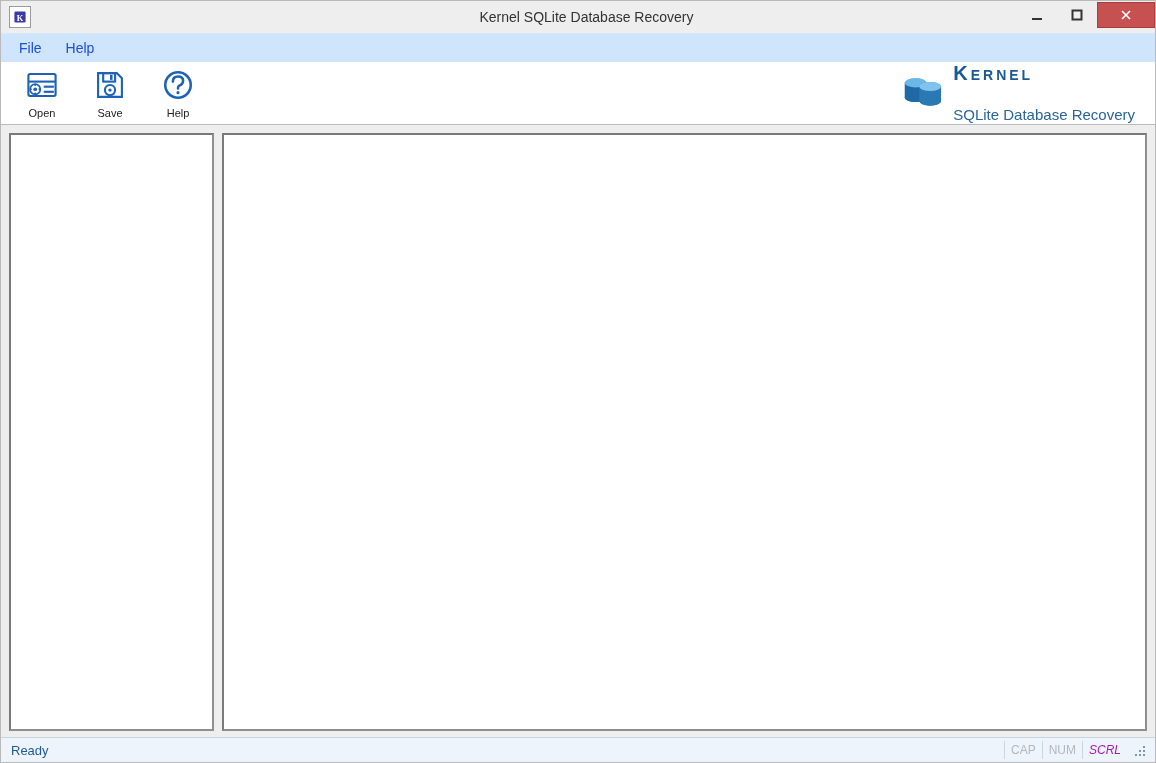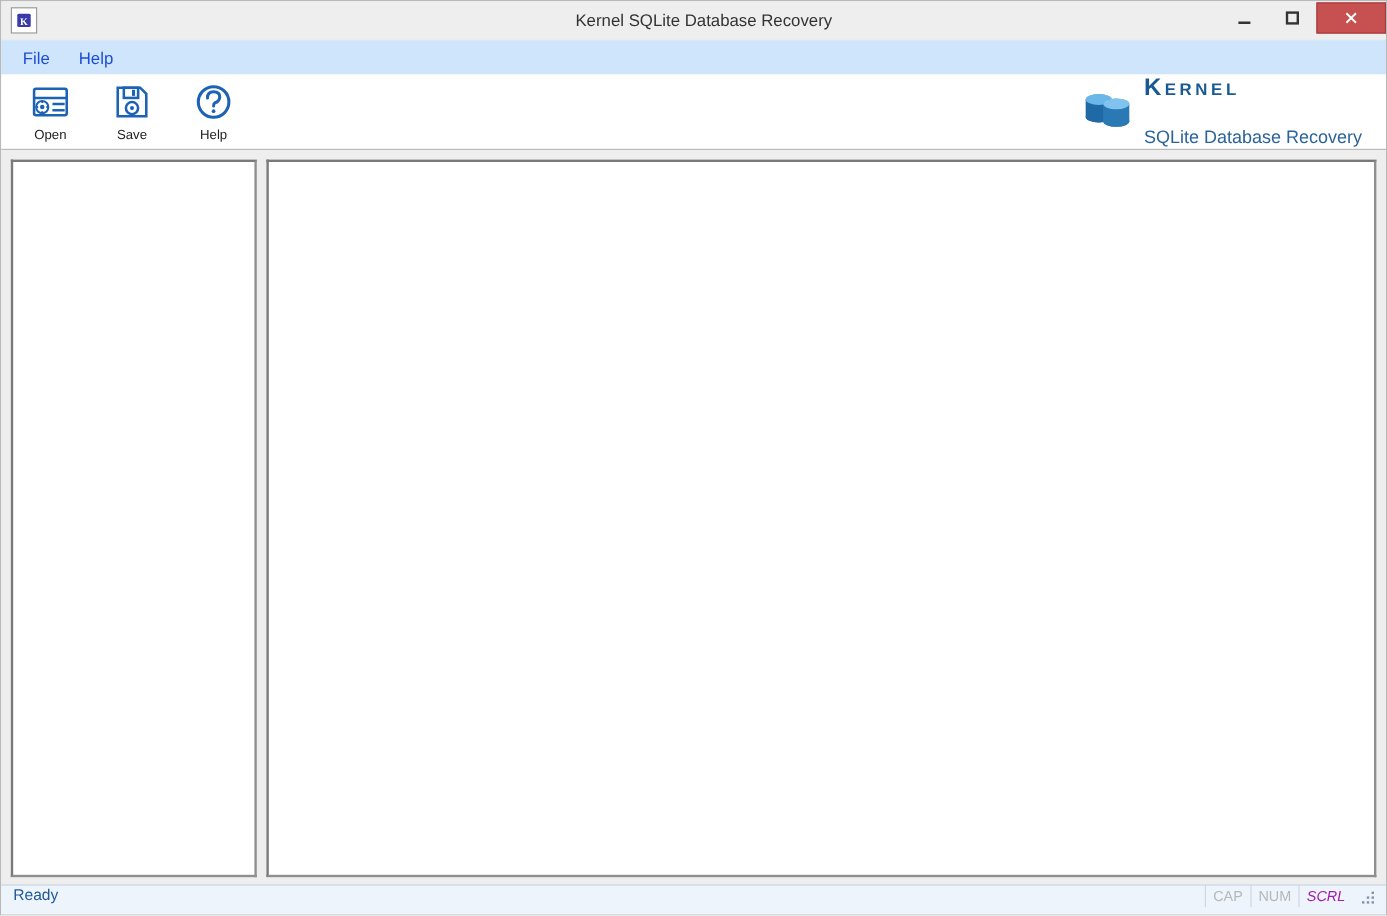--- a/index.html
+++ b/index.html
@@ -149,21 +149,21 @@
   }
   .pane.left { width: 205px; }
   .pane.right { flex: 1; }
 
   
   .statusbar {
     height: 24px;
     background: #eef4fb;
     border-top: 1px solid #c9d4e0;
     display: flex;
-    align-items: flex-start;
+    align-items: center;
     font-size: 13px;
     color: #1f5a9a;
     padding: 0 8px 0 10px;
   }
   .statusbar .status-left { }
   .statusbar .status-right {
     margin-left: auto;
     display: flex;
     align-items: center;
     gap: 0;

